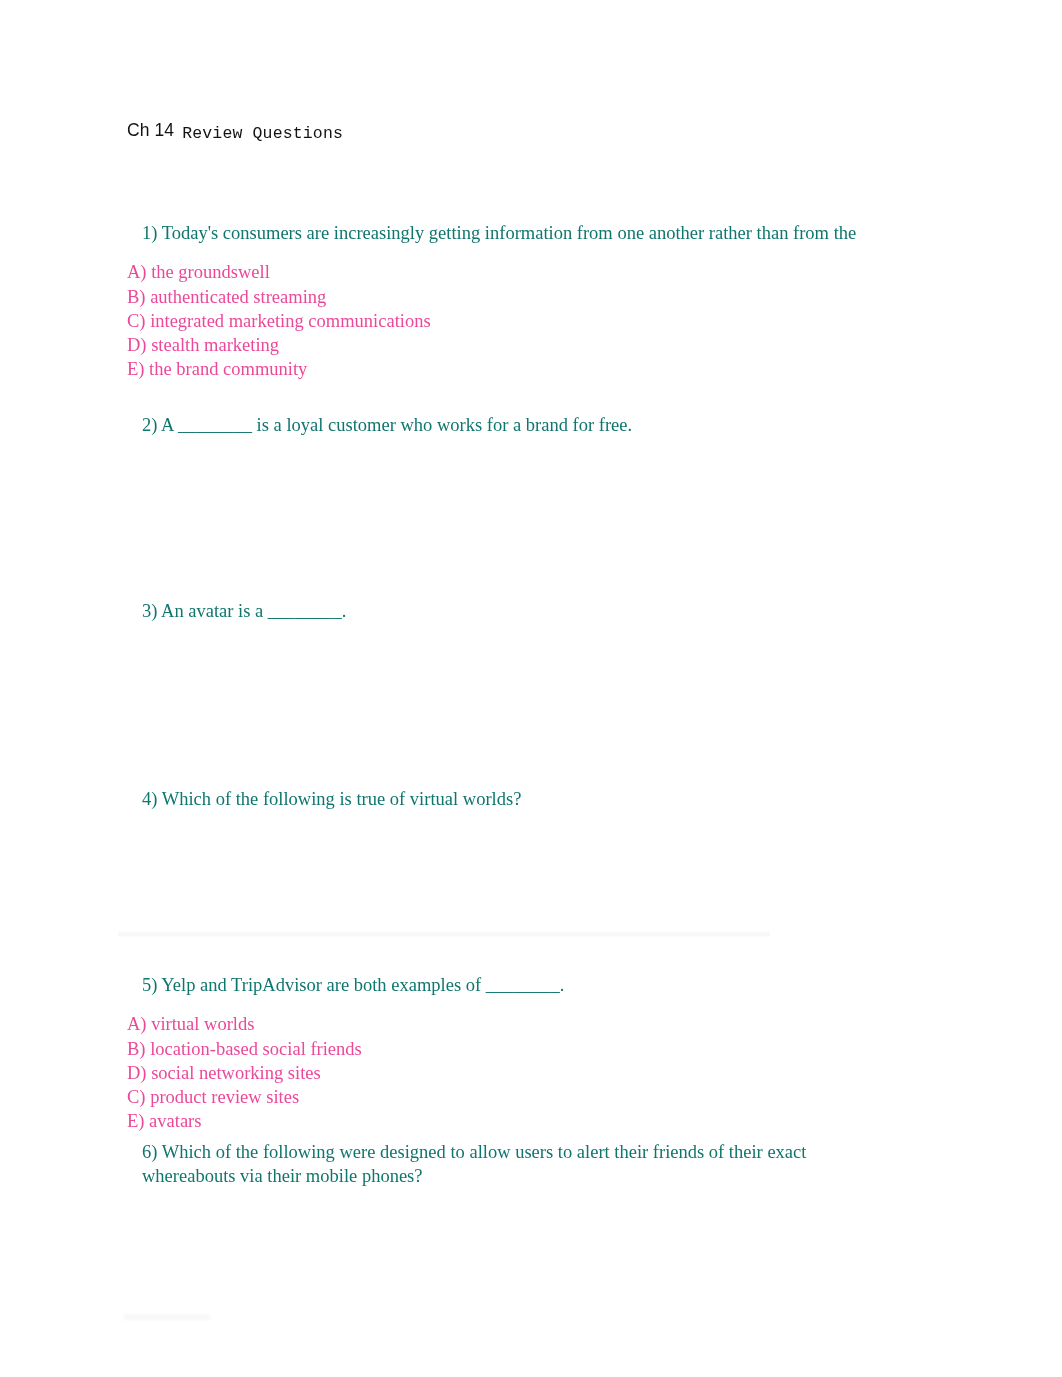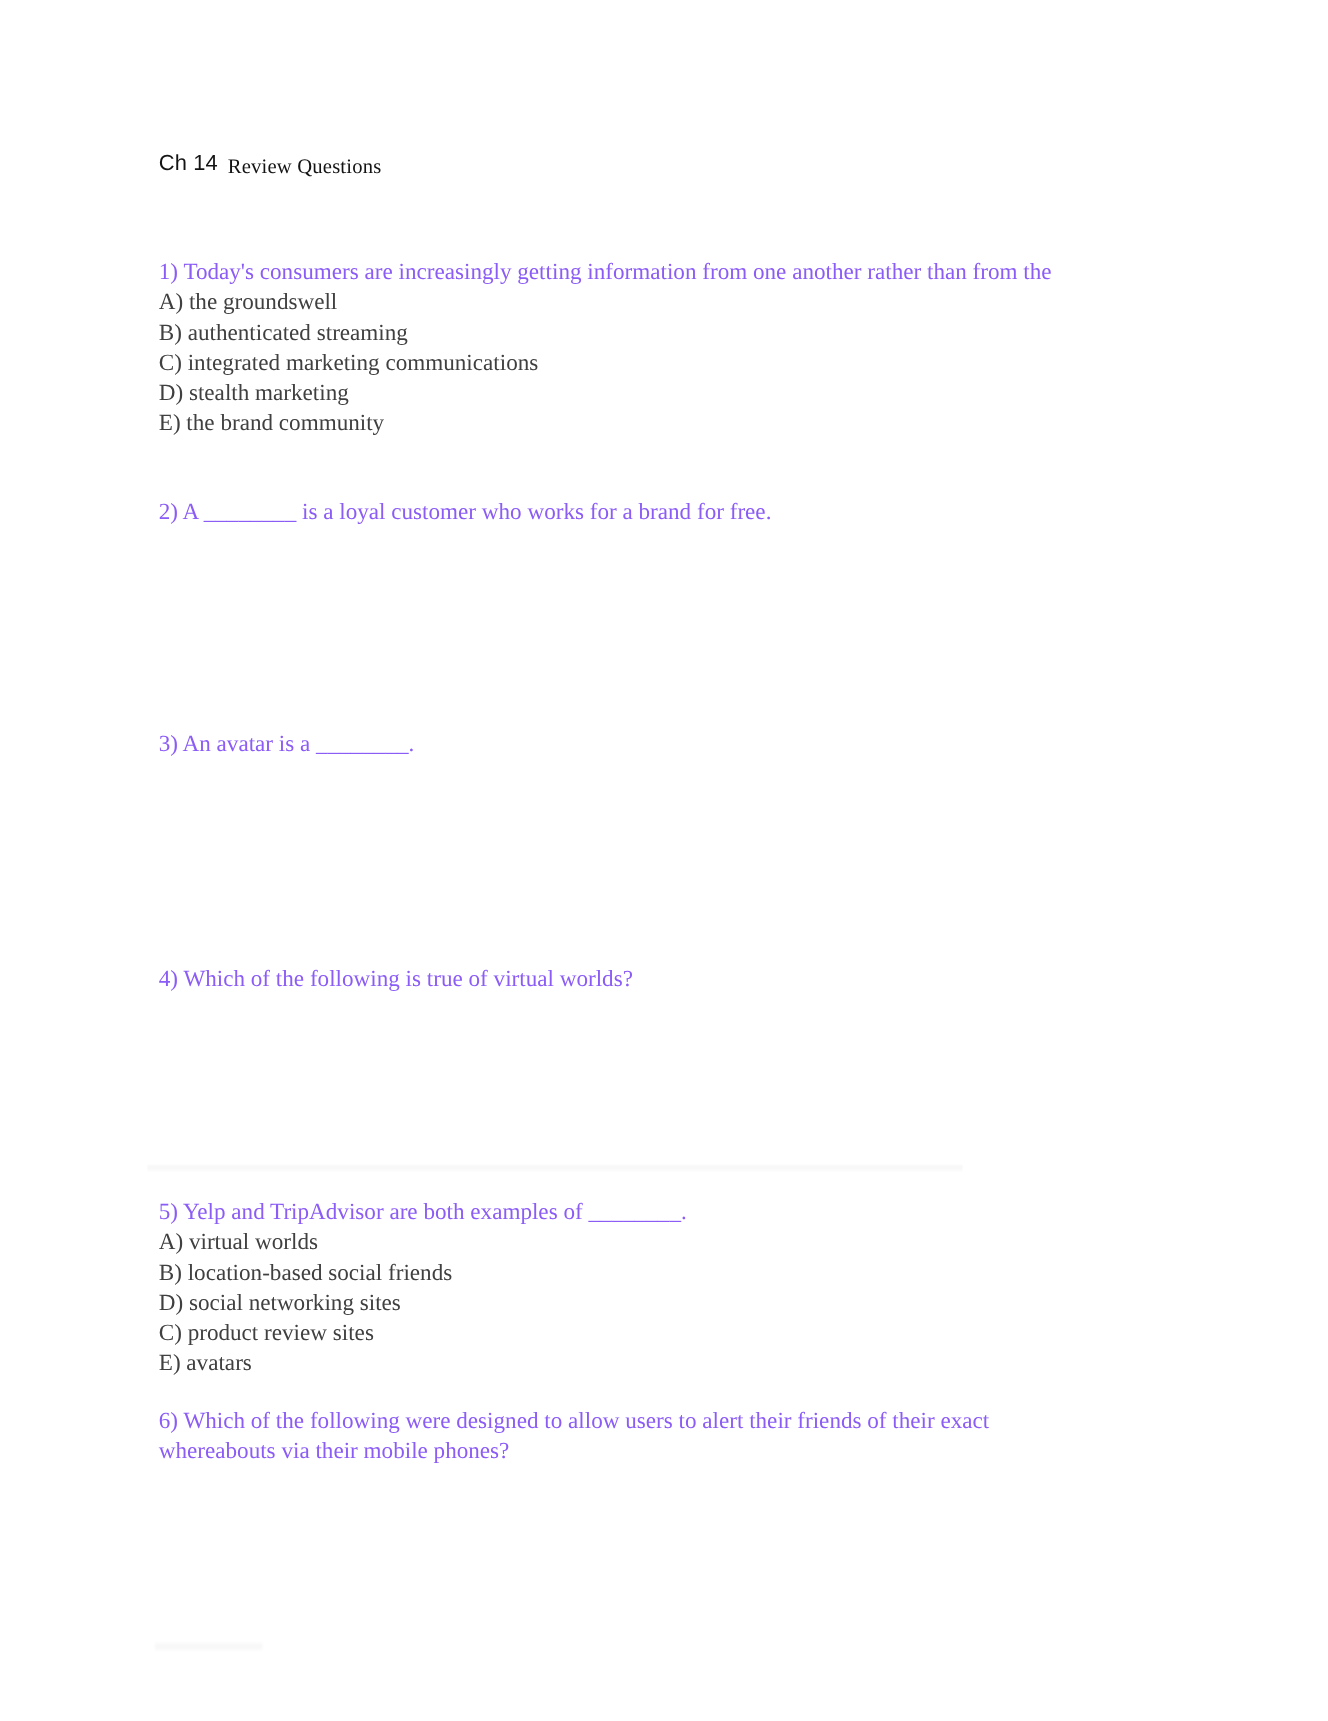--- a/index.html
+++ b/index.html
@@ -34,56 +34,56 @@
     white-space: nowrap;
   }
   .doc-header .ch-label {
     font-family: "Liberation Sans", "DejaVu Sans", sans-serif;
     font-size: 17.5px;
     line-height: 1;
     color: #141414;
     letter-spacing: 0.1px;
   }
   .doc-header .header-title {
-    font-family: Liberation Serif, serif;
+    font-family: Liberation Mono, monospace;
     font-size: 16.5px;
     line-height: 1;
     color: #141414;
     margin-left: 8px;
     position: relative;
     top: 2px;
     letter-spacing: 0.15px;
   }
 
   
   .question-block {
     position: absolute;
     left: 127px;
     font-size: 18.5px;
     line-height: 24.3px;
   }
   .q-text {
-    margin: 0;
+    margin: 15px;
     font-size: 18.5px;
     line-height: 24.3px;
-    color: #8b5cf6;
+    color: #0f766e;
   }
   .q-text .line {
     display: block;
     white-space: nowrap;
   }
   .options {
     list-style: none;
     margin: 0;
     padding: 0;
   }
   .options li {
     font-size: 18.5px;
     line-height: 24.3px;
-    color: #404040;
+    color: #ec4899;
     white-space: nowrap;
   }
 
   
   .answer-space {
     position: absolute;
     left: 127px;
     background: transparent;
   }
 

